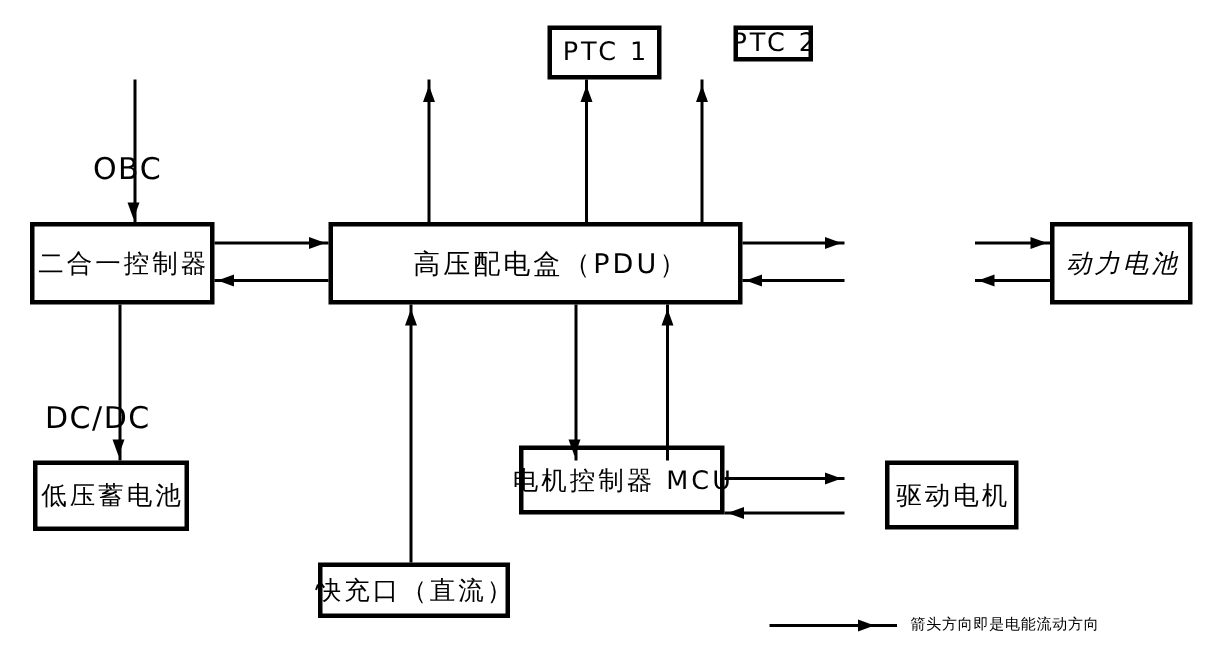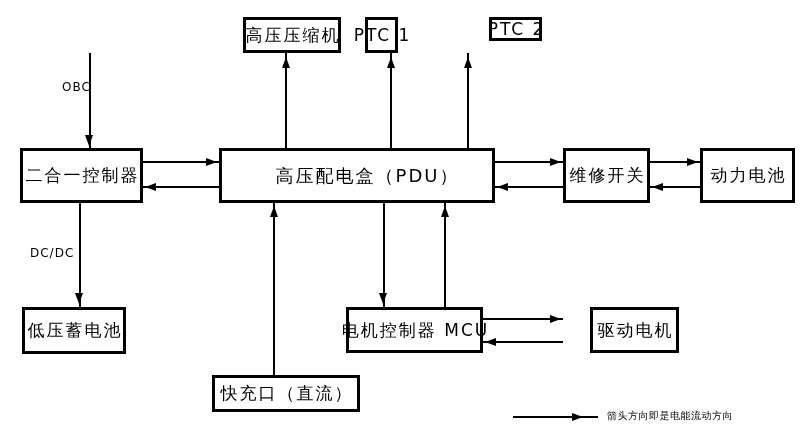--- a/index.html
+++ b/index.html
@@ -25,41 +25,39 @@
     text-indent: 2px;
   }
   .box.big { font-size: 18px; }
   .hline { position: absolute; height: 2px; background: #000; }
   .vline { position: absolute; width: 2px; background: #000; }
   .arr { position: absolute; width: 0; height: 0; }
   .arr-right { border-top: 4px solid transparent; border-bottom: 4px solid transparent; border-left: 11px solid #000; }
   .arr-left  { border-top: 4px solid transparent; border-bottom: 4px solid transparent; border-right: 11px solid #000; }
   .arr-up    { border-left: 4px solid transparent; border-right: 4px solid transparent; border-bottom: 11px solid #000; }
   .arr-down  { border-left: 4px solid transparent; border-right: 4px solid transparent; border-top: 11px solid #000; }
-  .edge-label { position: absolute; font-size: 12px; letter-spacing: 1px; }
+  .edge-label { position: absolute; font-size: 20px; letter-spacing: 1px; margin-top: 20px; }
   .legend-text { position: absolute; font-size: 10px; letter-spacing: 0.5px; white-space: nowrap; }
 </style>
 </head>
 <body>
 
 <div class="canvas">
 
-  <div class="box" style="left:243px; top:17px; width:98px; height:36px;">高压压缩机</div>
-  <div class="box" style="left:365px; top:17px; width:33px; height:36px;">PTC 1</div>
+  <div class="box" style="left:365px; top:17px; width:76px; height:36px;">PTC 1</div>
   <div class="box" style="left:445px; top:17px; width:53px; height:24px;margin-left:44px;">PTC 2</div>
 
   <div class="box" style="left:20px; top:148px; width:123px; height:55px;">二合一控制器</div>
   <div class="box big" style="left:219px; top:148px; width:276px; height:55px;padding-left:19px;">高压配电盒（PDU）</div>
-  <div class="box" style="left:563px; top:148px; width:87px; height:55px;">维修开关</div>
-  <div class="box" style="left:700px; top:148px; width:95px; height:55px;">动力电池</div>
+  <div class="box" style="left:700px; top:148px; width:95px; height:55px;font-style:italic;">动力电池</div>
 
   <div class="box" style="left:22px; top:307px; width:104px; height:47px;">低压蓄电池</div>
-  <div class="box" style="left:346px; top:307px; width:137px; height:46px;">电机控制器 MCU</div>
+  <div class="box" style="left:346px; top:297px; width:137px; height:46px;">电机控制器 MCU</div>
   <div class="box" style="left:590px; top:307px; width:89px; height:46px;">驱动电机</div>
-  <div class="box" style="left:212px; top:375px; width:148px; height:37px;">快充口（直流）</div>
+  <div class="box" style="left:212px; top:375px; width:128px; height:37px;">快充口（直流）</div>
 
   <div class="vline" style="left:89px; top:53px; height:95px;"></div>
   <div class="arr arr-down" style="left:85px; top:135px;"></div>
   <div class="edge-label" style="left:62px; top:80px;">OBC</div>
 
   <div class="vline" style="left:285px; top:53px; height:95px;"></div>
   <div class="arr arr-up" style="left:282px; top:57px;"></div>
   <div class="vline" style="left:390px; top:53px; height:95px;"></div>
   <div class="arr arr-up" style="left:387px; top:57px;"></div>
   <div class="vline" style="left:467px; top:53px; height:95px;"></div>

